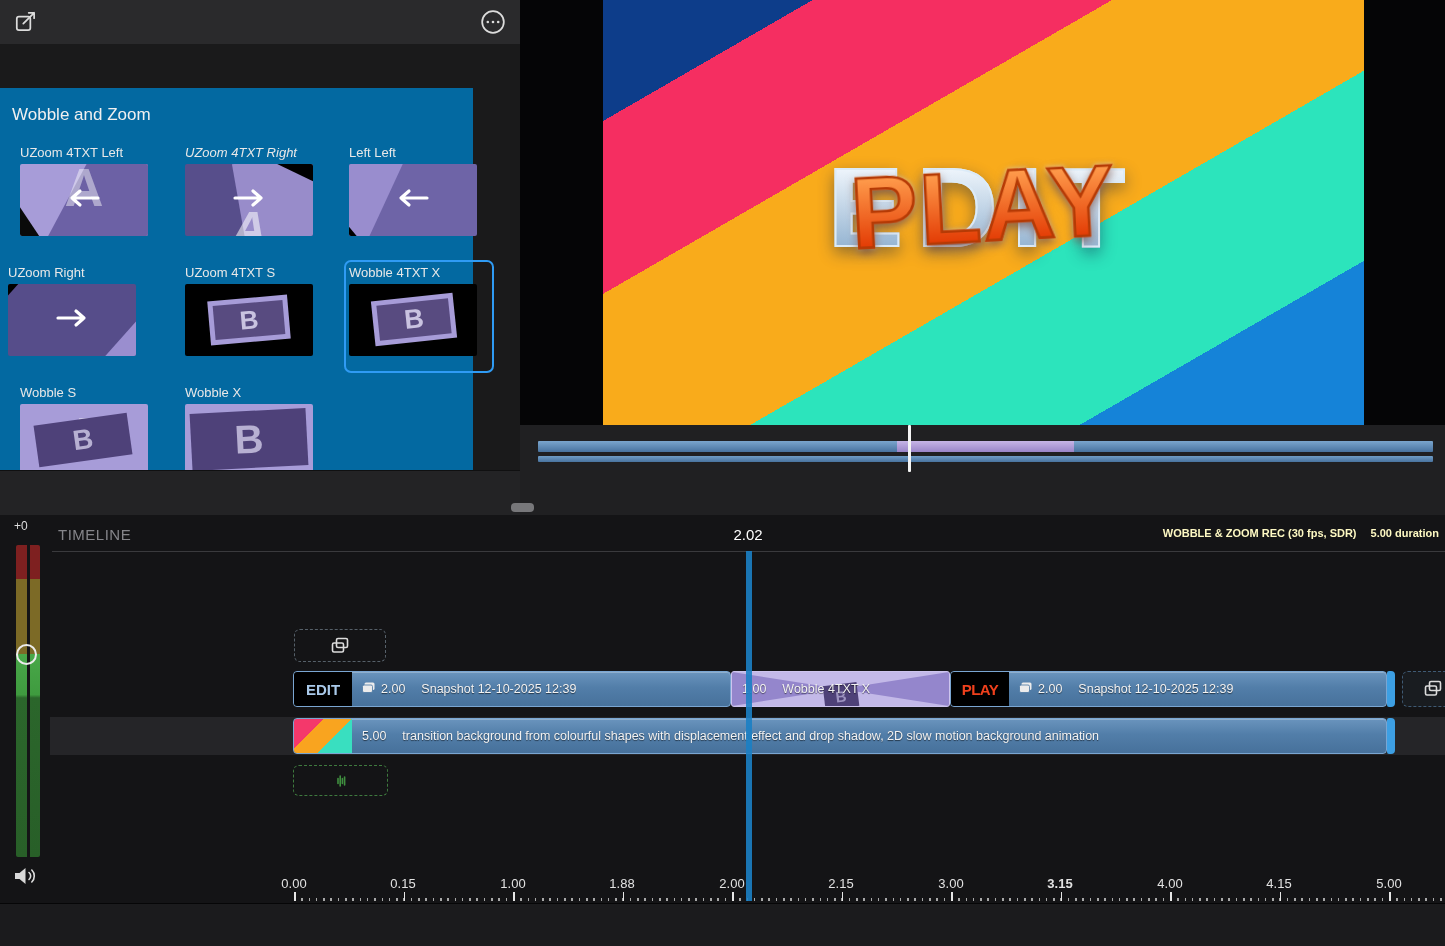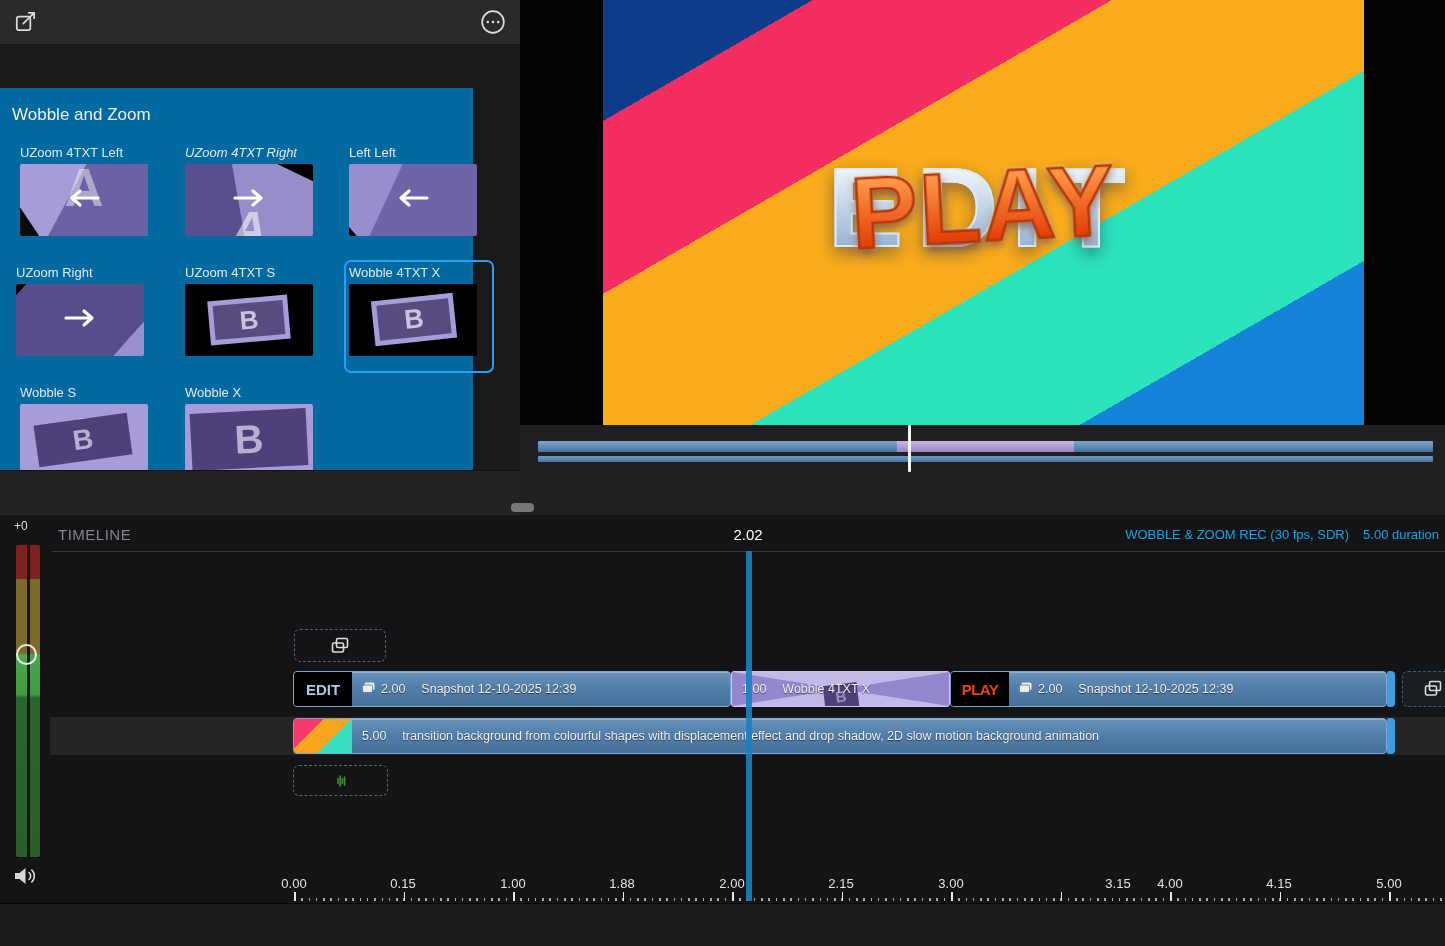--- a/index.html
+++ b/index.html
@@ -45,21 +45,21 @@
   .spurple{position:absolute;left:359px;top:0;width:177px;height:11px;background:linear-gradient(#c6b5e6,#9a85c8);}
   #preview-playhead{position:absolute;left:370px;top:-12px;width:3px;height:47px;background:#f4f4f4;border-radius:1px;}
   .tic{position:absolute;top:478px;width:28px;height:28px;}
   .tic svg{width:100%;height:100%;}
 
   
   #timeline{position:absolute;left:0;top:515px;width:1445px;height:388px;background:#141416;overflow:hidden;}
   #tl-hairline{position:absolute;left:52px;top:36px;width:1393px;height:1px;background:#3a3a3d;}
   #tl-label{position:absolute;left:58px;top:11px;font-size:15px;letter-spacing:.5px;color:#85858a;}
   #tl-time{position:absolute;left:718px;top:11px;width:60px;text-align:center;font-size:15px;color:#fff;}
-  #tl-info{position:absolute;right:6px;top:12px;font-size:13px;color:#0ea5e9;}
+  #tl-info{position:absolute;right:6px;top:12px;font-size:11px;color:#fef9c3;font-weight:bold;}
   #tl-info span{margin-left:14px;}
   
   #gain{position:absolute;left:14px;top:4px;font-size:12px;color:#ddd;}
   #meter{position:absolute;left:16px;top:30px;width:24px;height:312px;border-radius:2px;
     background:linear-gradient(180deg,#7e2020 0%,#7e2020 11%,#7c6a26 11%,#7c6a26 35%,#49a849 35%,#3f9b3f 48%,#2b662b 49%,#285f28 100%);}
   #meter::after{content:"";position:absolute;left:10.5px;top:0;width:3px;height:100%;background:#141416;}
   #meter-knob{position:absolute;left:16px;top:129px;width:21px;height:21px;border:2.5px solid #ececec;border-radius:50%;z-index:5;}
   #speaker{position:absolute;left:11px;top:348px;width:28px;height:26px;}
   
   .dropzone{position:absolute;border:1.5px dashed #566069;border-radius:6px;display:flex;align-items:center;justify-content:center;}
@@ -155,21 +155,21 @@
         <div class="tlabel">Left Left</div>
         <div class="thumb" style="background:#6e64a7;">
           <div class="shape" style="background:#998dce;clip-path:polygon(0 0,42% 0,16% 100%,0 100%);"></div>
           <div class="shape" style="background:#000;clip-path:polygon(0 87%,6% 100%,0 100%);"></div>
           <span class="arrow"><svg width="38" height="20" viewBox="0 0 38 20">
                 <path d="M33 10 H7 M15 3 L7 10 l8 7" stroke="#fff" stroke-width="3.2" fill="none" stroke-linecap="round" stroke-linejoin="round"></path>
               </svg></span>
         </div>
       </div>
 
-      <div class="tile" style="left:16px;top:177px;">
+      <div class="tile" style="left:8px;top:177px;">
         <div class="tlabel">UZoom Right</div>
         <div class="thumb" style="background:#564d8a;">
           <div class="shape" style="background:#9a8ecf;clip-path:polygon(100% 52%,100% 100%,76% 100%);"></div>
           <div class="shape" style="background:#000;clip-path:polygon(0 0,8% 0,0 16%);"></div>
           <span class="arrow"><svg width="38" height="20" viewBox="0 0 38 20">
                 <path d="M5 10 H31 M23 3 l8 7 -8 7" stroke="#fff" stroke-width="3.2" fill="none" stroke-linecap="round" stroke-linejoin="round"></path>
               </svg></span>
         </div>
       </div>
       <div class="tile" style="left:185px;top:177px;">
@@ -392,21 +392,21 @@
     </div>
     <div class="edge-handle" style="left:1387px;top:203px;"></div>
 
     <span class="rlabel" style="left:264px;">0.00</span>
     <span class="rlabel" style="left:373px;">0.15</span>
     <span class="rlabel" style="left:483px;">1.00</span>
     <span class="rlabel" style="left:592px;">1.88</span>
     <span class="rlabel" style="left:702px;">2.00</span>
     <span class="rlabel" style="left:811px;">2.15</span>
     <span class="rlabel" style="left:921px;">3.00</span>
-    <span class="rlabel" style="left:1088px;">3.15</span>
+    <span class="rlabel" style="left:1030px;font-weight:bold;">3.15</span>
     <span class="rlabel" style="left:1140px;">4.00</span>
     <span class="rlabel" style="left:1249px;">4.15</span>
     <span class="rlabel" style="left:1359px;">5.00</span>
     <div id="ticks"></div>
 
     <div id="tl-playhead"></div>
   </div>
 
   <div id="bottombar">
     

